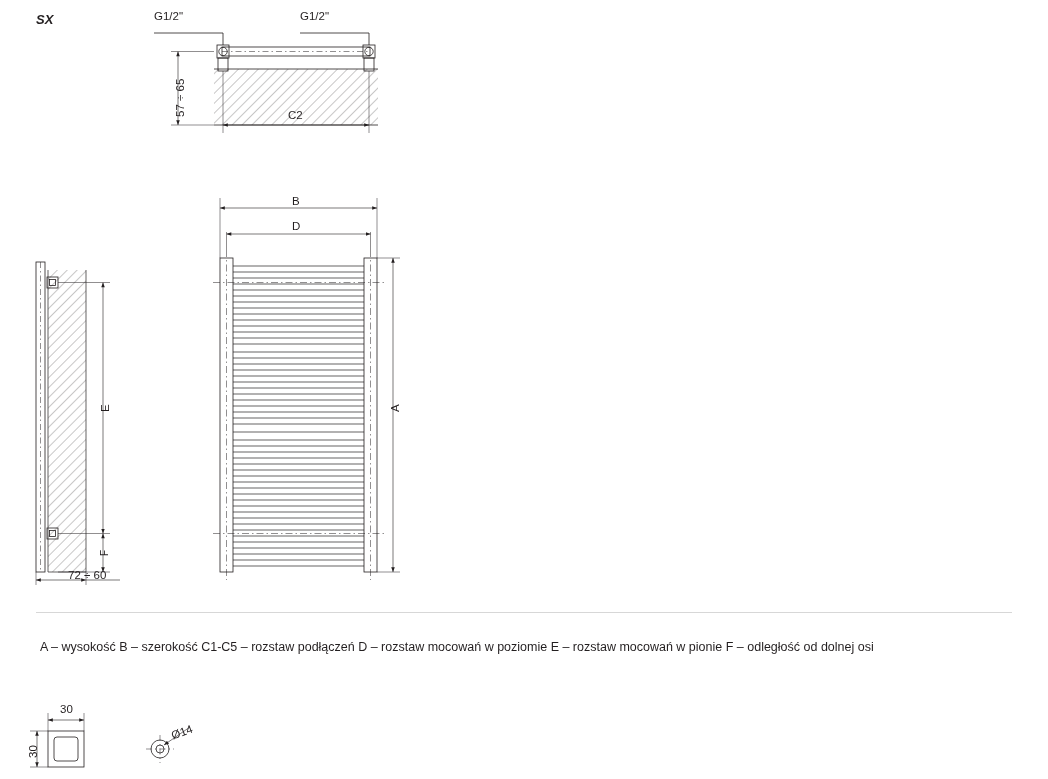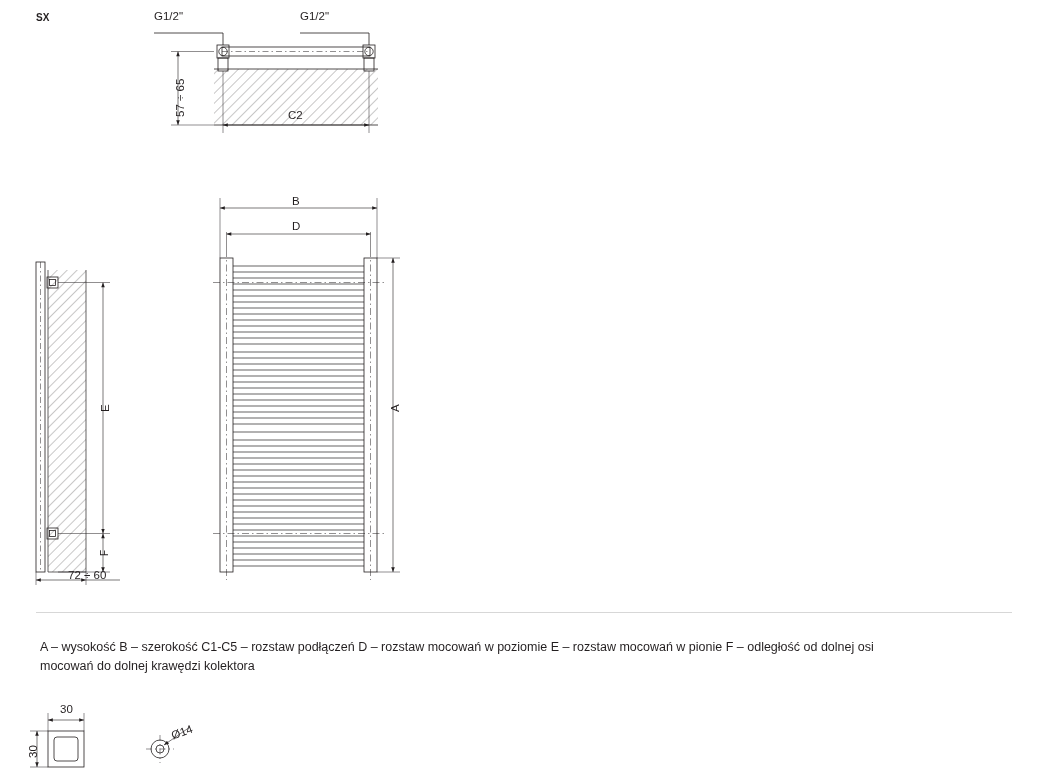--- a/index.html
+++ b/index.html
@@ -18,21 +18,21 @@
     overflow: hidden;
     background: #ffffff;
   }
   .lbl {
     position: absolute;
     font-size: 11.5px;
     color: #231f20;
     white-space: nowrap;
     line-height: 1;
   }
-  .lbl.bold { font-weight: bold; font-size: 10px; }
+  .lbl.bold { font-weight: bold; font-size: 13px; font-style: italic; }
   .lbl.vert {
     transform-origin: 0 0;
     transform: rotate(-90deg);
   }
   .lbl.rot-diag {
     transform-origin: 0 0;
     transform: rotate(-20deg);
   }
   #legend {
     position: absolute;
@@ -255,16 +255,15 @@
   <div class="lbl" style="left:60px; top:704px;">30</div>
 
   <div class="lbl vert" style="left:28px; top:758px;">30</div>
 
   <div class="lbl rot-diag" style="left:170px; top:731px;">Ø14</div>
 
   <div class="sep"></div>
 
   <div id="legend">
     <div>A – wysokość    B – szerokość    C1-C5 – rozstaw podłączeń    D – rozstaw mocowań w poziomie    E – rozstaw mocowań w pionie  F –  odległość od dolnej osi</div>
-    <div>mocowań do dolnej krawędzi kolektora</div>
   </div>
 
 </div>
 
 </body></html>

